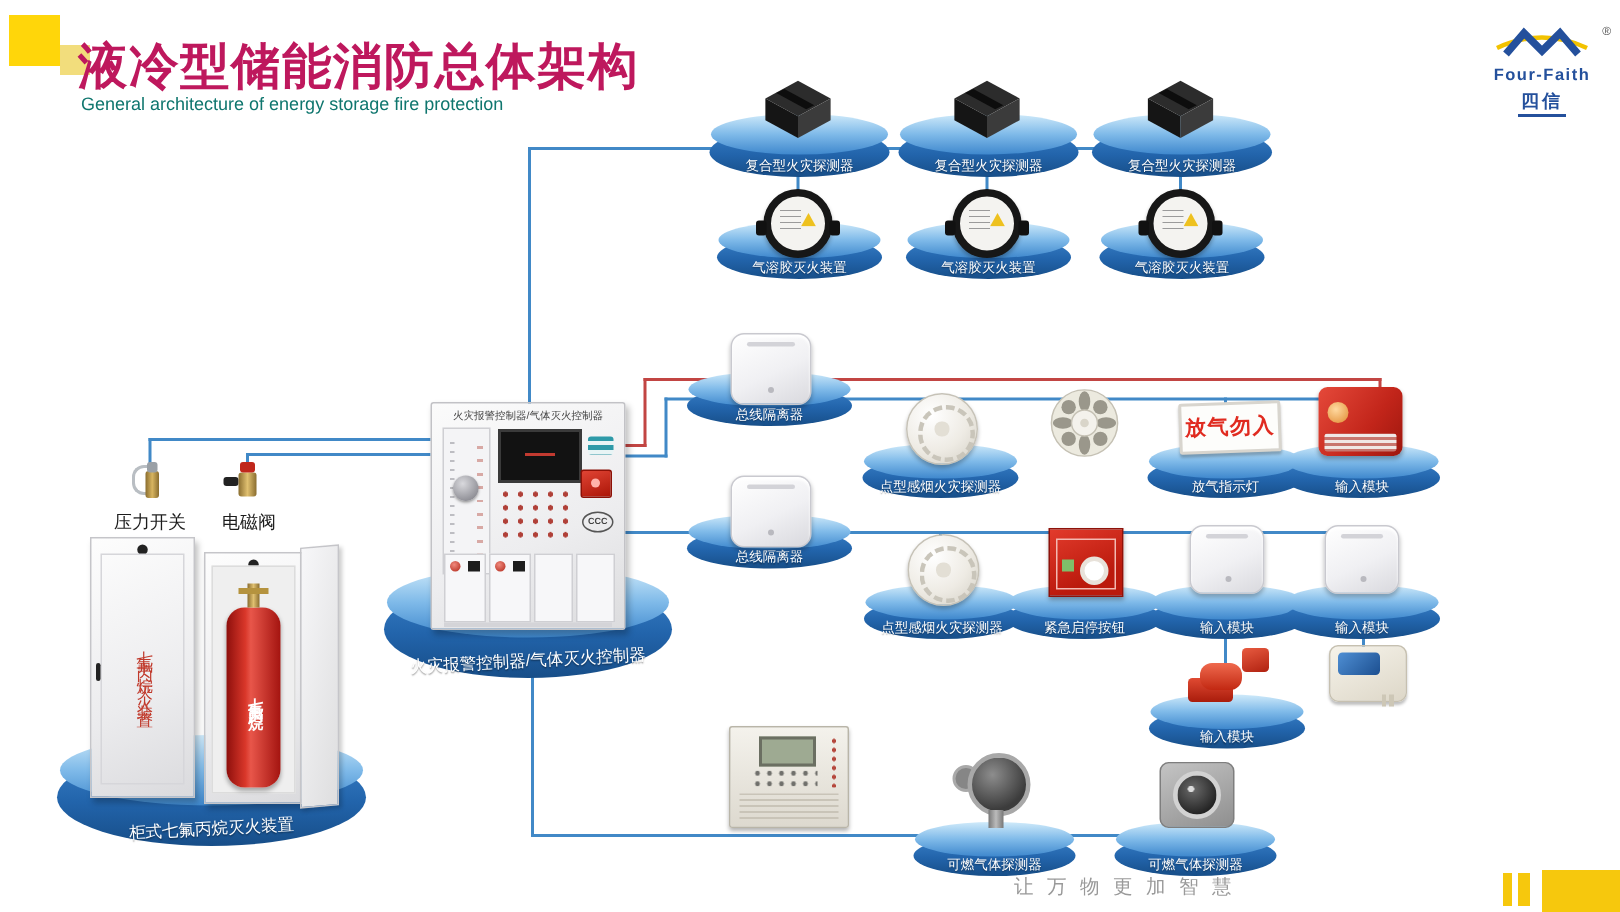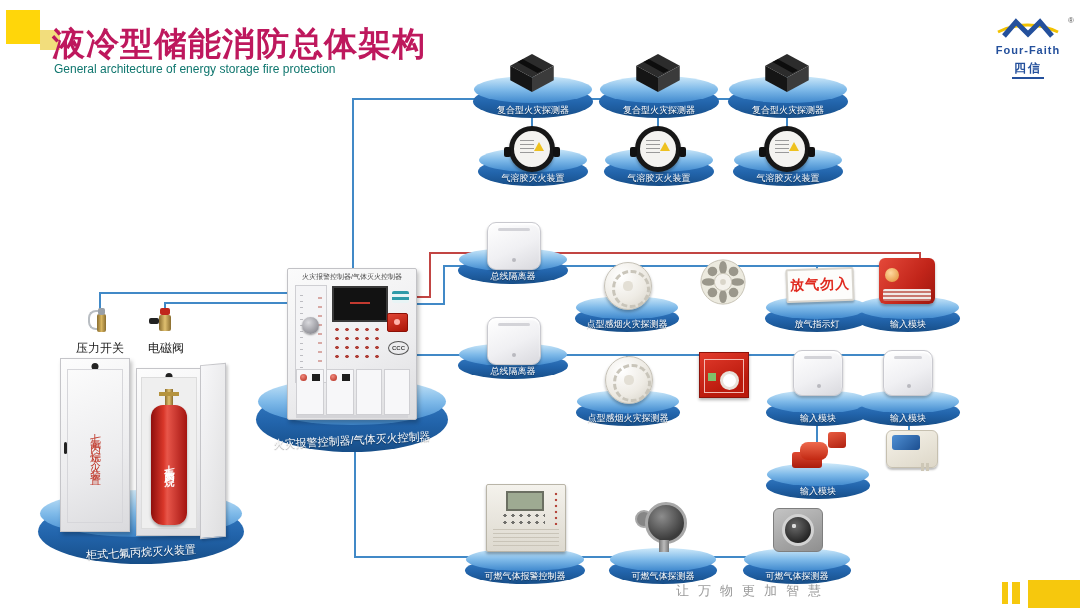--- a/index.html
+++ b/index.html
@@ -378,20 +378,25 @@
     <div class="grill"></div>
   </div>
 
   <div class="plat" style="left:576px;top:390px;width:104px;height:36px;">
     <div class="p-side"></div>
       <div class="p-top"></div>
     <div class="p-lbl">点型感烟火灾探测器</div>
   </div>
   <div class="dev smoke" style="left:605px;top:356px;width:46px;height:46px;"></div>
 
+  <div class="plat" style="left:671px;top:390px;width:104px;height:36px;">
+    <div class="p-side"></div>
+      <div class="p-top"></div>
+    <div class="p-lbl">紧急启停按钮</div>
+  </div>
   <div class="dev ebtn" style="left:699px;top:352px;width:48px;height:44px;">
     <div class="inset"></div>
   </div>
 
   <div class="plat" style="left:766px;top:390px;width:104px;height:36px;">
     <div class="p-side"></div>
       <div class="p-top"></div>
     <div class="p-lbl">输入模块</div>
   </div>
   <div class="dev module" style="left:793px;top:350px;width:48px;height:44px;"></div>
@@ -411,25 +416,20 @@
   <div class="dev flame" style="left:790px;top:432px;width:56px;height:36px;">
     <div class="f-base"></div>
     <div class="f-body"></div>
     <div class="f-head"></div>
   </div>
 
   <div class="dev cable" style="left:886px;top:430px;width:50px;height:36px;">
     <div class="c-top"></div>
   </div>
 
-  <div class="plat" style="left:465px;top:548px;width:120px;height:36px;">
-    <div class="p-side"></div>
-      <div class="p-top"></div>
-    <div class="p-lbl">可燃气体报警控制器</div>
-  </div>
   <div class="dev gasctrl" style="left:486px;top:484px;width:78px;height:66px;">
     <div class="lcd"></div>
     <div class="keys"></div>
     <div class="leds"></div>
     <div class="vent"></div>
   </div>
 
   <div class="plat" style="left:609px;top:548px;width:108px;height:36px;">
     <div class="p-side"></div>
       <div class="p-top"></div>

